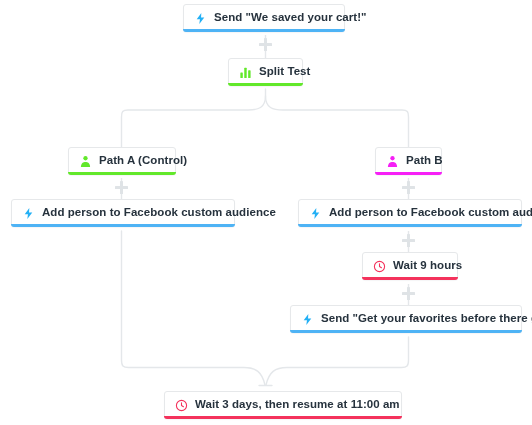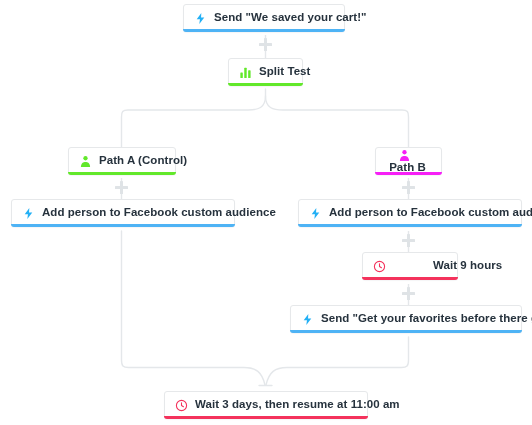--- a/index.html
+++ b/index.html
@@ -180,21 +180,21 @@
     <span class="ico">
       <svg viewBox="0 0 24 24" width="13" height="13" aria-hidden="true">
         <circle cx="12" cy="6" r="4" fill="#62e82a"></circle>
         <path d="M3.5 22 C3.5 15.5, 8 13, 12 13 C16 13, 20.5 15.5, 20.5 22 Z" fill="#62e82a"></path>
       </svg>
     </span>
     <span class="label">Path A (Control)</span>
     <span class="accent" style="background:#62e82a;"></span>
   </div>
 
-  <div class="node" style="left:375px; top:147px; width:67px;flex-direction:column;">
+  <div class="node" style="left:375px; top:147px; width:67px;">
     <span class="ico">
       <svg viewBox="0 0 24 24" width="13" height="13" aria-hidden="true">
         <circle cx="12" cy="6" r="4" fill="#f61ff6"></circle>
         <path d="M3.5 22 C3.5 15.5, 8 13, 12 13 C16 13, 20.5 15.5, 20.5 22 Z" fill="#f61ff6"></path>
       </svg>
     </span>
     <span class="label">Path B</span>
     <span class="accent" style="background:#f61ff6;"></span>
   </div>
 
@@ -211,42 +211,42 @@
   <div class="node" style="left:298px; top:199px; width:224px;">
     <span class="ico">
       <svg viewBox="0 0 24 24" width="13" height="13" aria-hidden="true">
         <path d="M13.5 2 L5 13.5 H11 L9.8 22 L19 10 H13 Z" fill="#23b0f5"></path>
       </svg>
     </span>
     <span class="label">Add person to Facebook custom audience</span>
     <span class="accent" style="background:#4eb3f5;"></span>
   </div>
 
-  <div class="node" style="left:362px; top:252px; width:96px;gap:40px;">
+  <div class="node" style="left:362px; top:252px; width:96px;">
     <span class="ico">
       <svg viewBox="0 0 24 24" width="13" height="13" aria-hidden="true">
         <circle cx="12" cy="12" r="9.4" fill="none" stroke="#f4325c" stroke-width="2"></circle>
         <path d="M12 6.8 V12 L15.6 14.2" fill="none" stroke="#f4325c" stroke-width="2" stroke-linecap="round" stroke-linejoin="round"></path>
       </svg>
     </span>
     <span class="label">Wait 9 hours</span>
     <span class="accent" style="background:#f4325c;"></span>
   </div>
 
   <div class="node" style="left:290px; top:305px; width:232px;">
     <span class="ico">
       <svg viewBox="0 0 24 24" width="13" height="13" aria-hidden="true">
         <path d="M13.5 2 L5 13.5 H11 L9.8 22 L19 10 H13 Z" fill="#23b0f5"></path>
       </svg>
     </span>
     <span class="label">Send "Get your favorites before there gone."</span>
     <span class="accent" style="background:#4eb3f5;"></span>
   </div>
 
-  <div class="node" style="left:164px; top:391px; width:204px;">
+  <div class="node" style="left:164px; top:391px; width:238px;">
     <span class="ico">
       <svg viewBox="0 0 24 24" width="13" height="13" aria-hidden="true">
         <circle cx="12" cy="12" r="9.4" fill="none" stroke="#f4325c" stroke-width="2"></circle>
         <path d="M12 6.8 V12 L15.6 14.2" fill="none" stroke="#f4325c" stroke-width="2" stroke-linecap="round" stroke-linejoin="round"></path>
       </svg>
     </span>
     <span class="label">Wait 3 days, then resume at 11:00 am</span>
     <span class="accent" style="background:#f4325c;"></span>
   </div>
 

